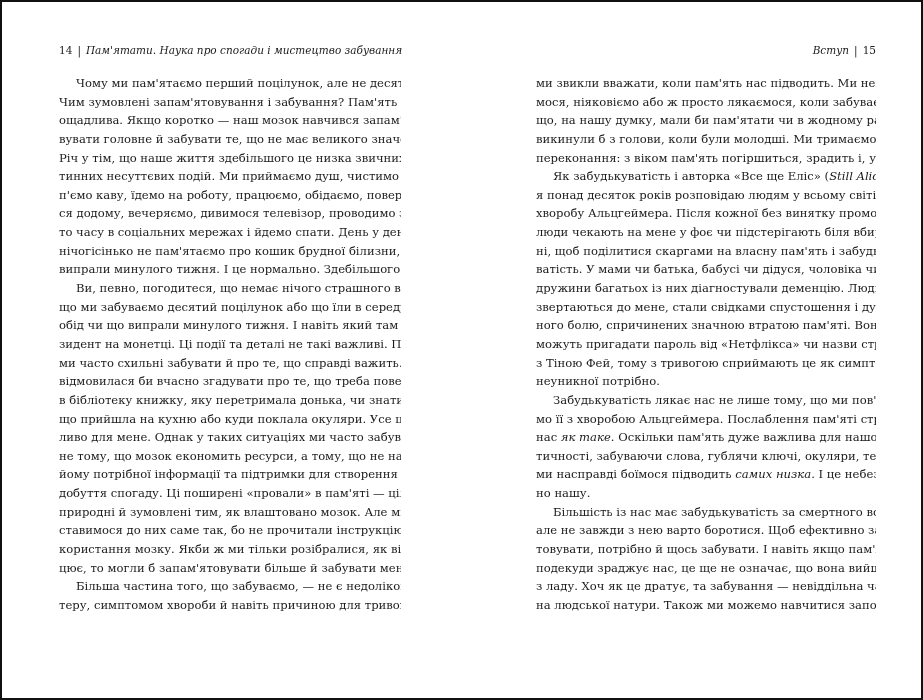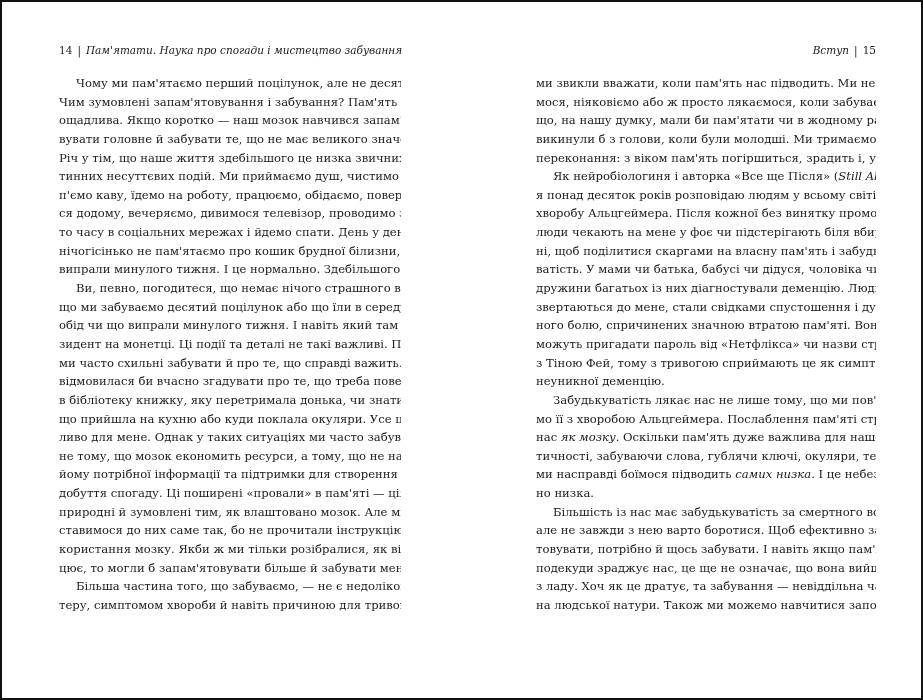--- a/index.html
+++ b/index.html
@@ -78,38 +78,38 @@
   <div class="page right">
     <div class="running-head">
       <span class="title">Вступ</span><span class="sep">|</span><span class="num">15</span>
     </div>
     <div class="body-text" id="right-body">
         <span class="line">ми звикли вважати, коли пам'ять нас підводить. Ми непокої-</span>
         <span class="line">мося, ніяковіємо або ж просто лякаємося, коли забуваємо те,</span>
         <span class="line">що, на нашу думку, мали би пам'ятати чи в жодному разі не</span>
         <span class="line">викинули б з голови, коли були молодші. Ми тримаємося за</span>
         <span class="line">переконання: з віком пам'ять погіршиться, зрадить і, уреш-</span>
-        <span class="line indent"><span>Як нейробіологиня і авторка «Все ще Після» (</span><i>Still Alice</i></span>
+        <span class="line indent"><span>Як забудькуватість і авторка «Все ще Еліс» (</span><i>Still Alice</i></span>
         <span class="line">я понад десяток років розповідаю людям у всьому світі про</span>
         <span class="line">хворобу Альцгеймера. Після кожної без винятку промови</span>
         <span class="line">люди чекають на мене у фоє чи підстерігають біля вбираль-</span>
         <span class="line">ні, щоб поділитися скаргами на власну пам'ять і забудьку-</span>
         <span class="line">ватість. У мами чи батька, бабусі чи дідуся, чоловіка чи</span>
         <span class="line">дружини багатьох із них діагностували деменцію. Люди, які</span>
         <span class="line">звертаються до мене, стали свідками спустошення і душев-</span>
         <span class="line">ного болю, спричинених значною втратою пам'яті. Вони не</span>
         <span class="line">можуть пригадати пароль від «Нетфлікса» чи назви стрічки</span>
         <span class="line">з Тіною Фей, тому з тривогою сприймають це як симптоми</span>
-        <span class="line last">неуникної деменцію.</span>
+        <span class="line last">неуникної потрібно.</span>
         <span class="line indent">Забудькуватість лякає нас не лише тому, що ми пов'язує-</span>
         <span class="line">мо її з хворобою Альцгеймера. Послаблення пам'яті страхає</span>
-        <span class="line"><span>нас </span><i>як мозку</i><span>. Оскільки пам'ять дуже важлива для нашої іден-</span></span>
+        <span class="line"><span>нас </span><i>як таке</i><span>. Оскільки пам'ять дуже важлива для нашої іден-</span></span>
         <span class="line">тичності, забуваючи слова, гублячи ключі, окуляри, телефон,</span>
         <span class="line"><span>ми насправді боїмося підводить </span><i>самих низка</i><span>. І це небезпідстав-</span></span>
-        <span class="line last">но низка.</span>
+        <span class="line last">но нашу.</span>
         <span class="line indent">Більшість із нас має забудькуватість за смертного ворога,</span>
         <span class="line">але не завжди з нею варто боротися. Щоб ефективно запам'я-</span>
         <span class="line">товувати, потрібно й щось забувати. І навіть якщо пам'ять</span>
         <span class="line">подекуди зраджує нас, це ще не означає, що вона вийшла</span>
         <span class="line">з ладу. Хоч як це дратує, та забування — невіддільна части-</span>
         <span class="line">на людської натури. Також ми можемо навчитися запобігати</span>
       </div>
   </div>
 </div>
 

